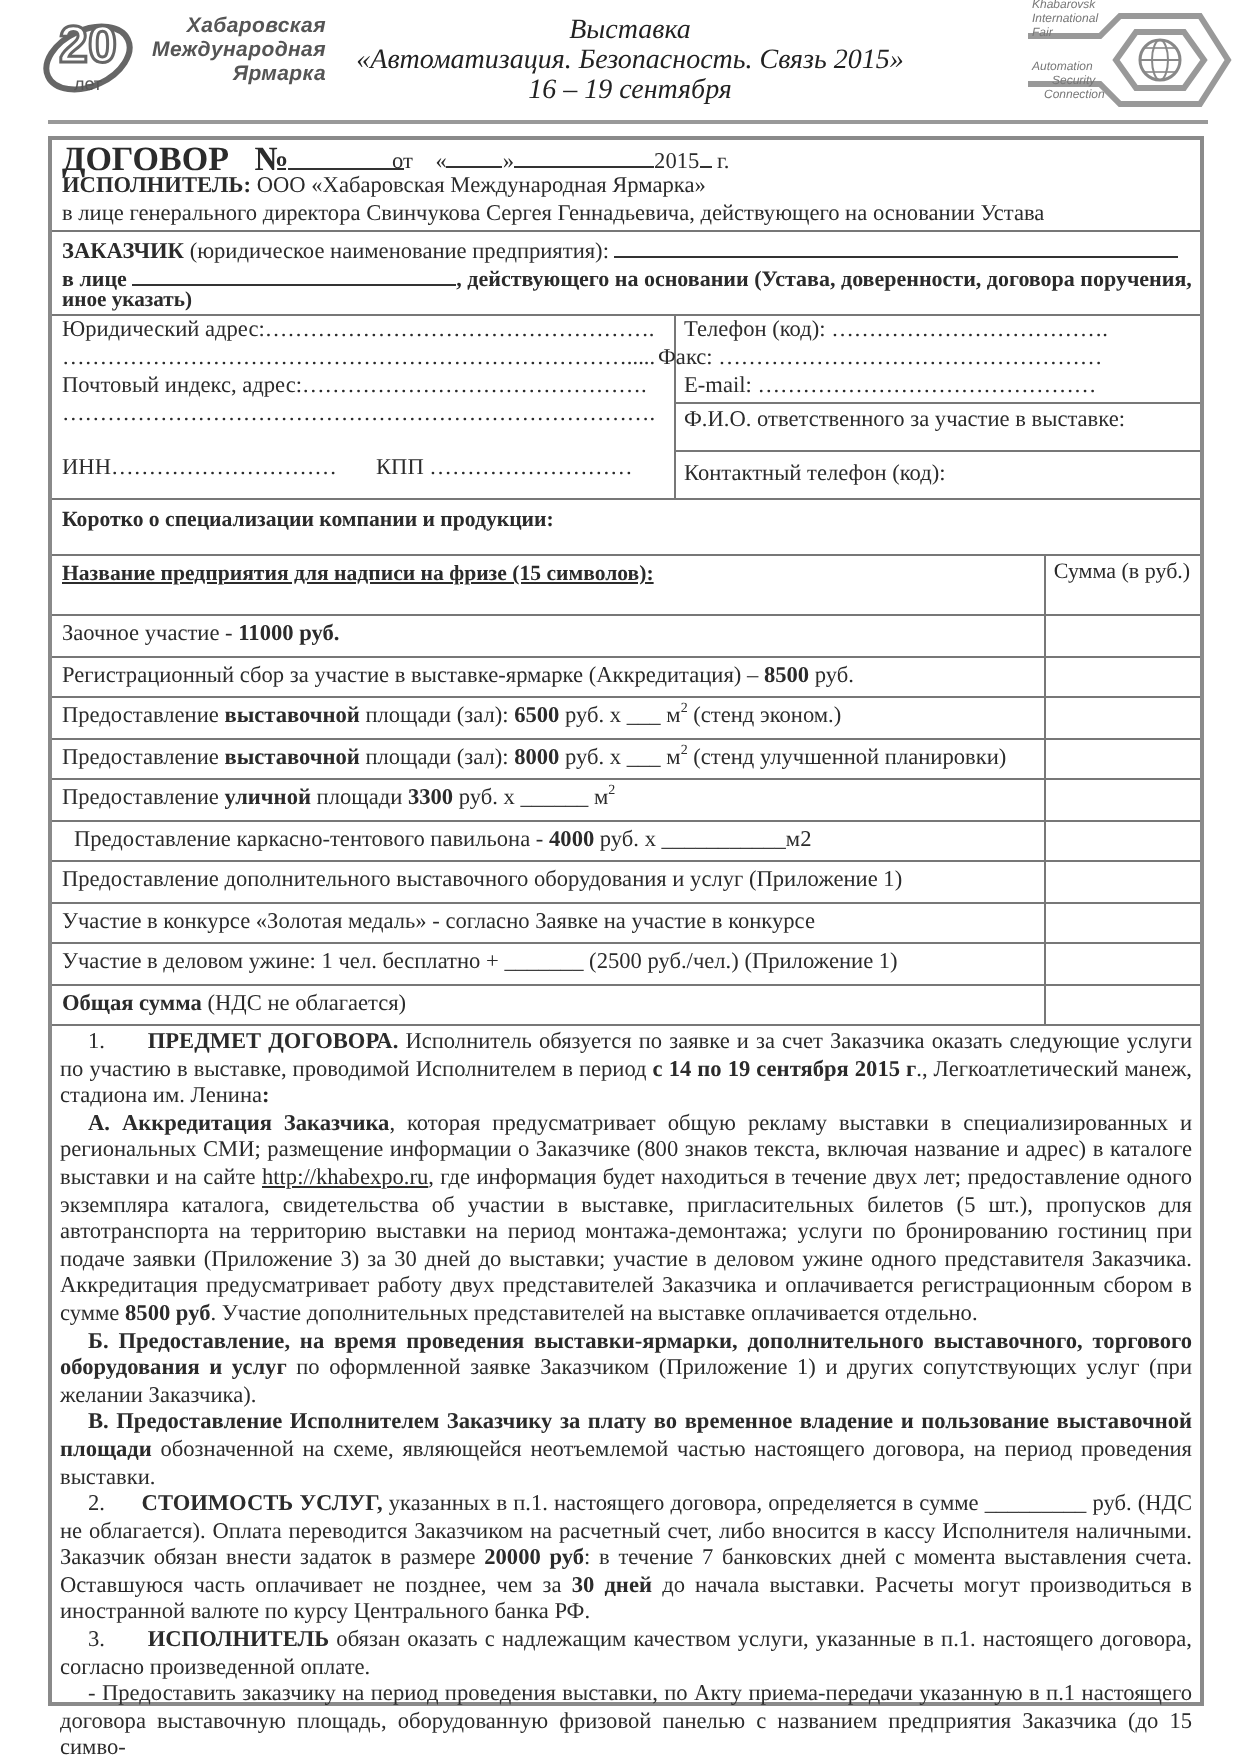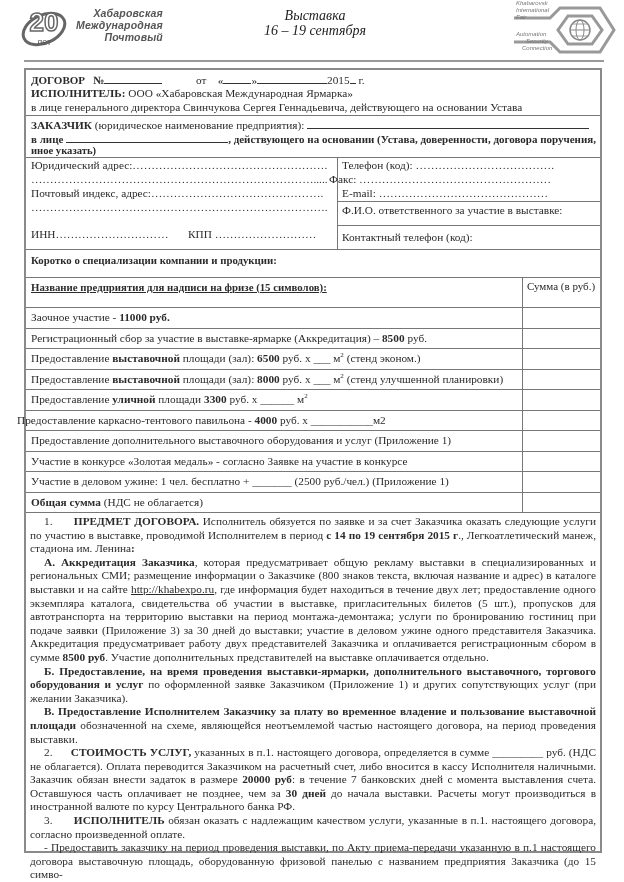--- a/index.html
+++ b/index.html
@@ -37,26 +37,27 @@
 <div class="header">
   <div class="logo-left">
     <svg class="logo-20" viewBox="0 0 48 48">
       <ellipse cx="24" cy="28" rx="22" ry="14" fill="none" stroke="#666" stroke-width="3" transform="rotate(-25 24 28)"></ellipse>
       <text x="24" y="30" text-anchor="middle" font-family="Liberation Sans, sans-serif" font-weight="bold" font-size="26" fill="#fff" stroke="#666" stroke-width="1.5">20</text>
       <text x="24" y="44" text-anchor="middle" font-family="Liberation Sans, sans-serif" font-size="9" fill="#555">лет</text>
     </svg>
     <div class="logo-text">
       <div>Хабаровская</div>
       <div>Международная</div>
-      <div>Почтовый</div>
+      <div>Ярмарка</div>
     </div>
   </div>
 
   <div class="title-block">
     <div>Выставка</div>
+    <div>«Автоматизация. Безопасность. Связь 2015»</div>
     <div>16 – 19 сентября</div>
   </div>
 
   <div class="logo-right">
     <svg style="position:absolute;left:0;top:0" width="108" height="60">
       <polyline points="4,18 40,18 50,8 90,8 104,30 90,52 50,52 40,42 4,42" fill="none" stroke="#999" stroke-width="3"></polyline>
       <polygon points="58,16 82,16 92,30 82,44 58,44 48,30" fill="none" stroke="#999" stroke-width="3"></polygon>
       <circle cx="70" cy="30" r="10" fill="none" stroke="#888" stroke-width="1.5"></circle>
       <ellipse cx="70" cy="30" rx="4" ry="10" fill="none" stroke="#888" stroke-width="1"></ellipse>
       <line x1="60" y1="30" x2="80" y2="30" stroke="#888" stroke-width="1"></line>
@@ -72,21 +73,21 @@
       <div>Automation</div>
       <div style="padding-left:10px">Security</div>
       <div style="padding-left:6px">Connection</div>
     </div>
   </div>
   <div class="rule"></div>
 </div>
 
 <div class="frame"></div>
 
-<div class="txt b" style="left:31px;top:73px;font-size:11px;">
+<div class="txt b" style="left:31px;top:73px;font-size:17px;">
   <span>ДОГОВОР</span>&nbsp;&nbsp;&nbsp;<span>№</span><span class="blank" style="width:58px"></span>
 </div>
 <div class="txt" style="left:196px;top:73px;">
   <span>от</span>&nbsp;&nbsp;&nbsp;&nbsp;<span>«</span><span class="blank" style="width:28px"></span><span>»</span><span class="blank" style="width:70px"></span><span>2015</span><span class="blank" style="width:6px"></span> <span>г.</span>
 </div>
 
 <div class="txt" style="left:31px;top:87px;">
   <span class="b">ИСПОЛНИТЕЛЬ:</span> <span>ООО «Хабаровская Международная Ярмарка»</span>
 </div>
 <div class="txt" style="left:31px;top:101px;">в лице генерального директора Свинчукова Сергея Геннадьевича, действующего на основании Устава</div>
@@ -134,21 +135,21 @@
     <div class="hline" style="left: 26px; top: 327.5px; width: 574px;"></div>
     <div class="txt" style="left: 31px; top: 352px;"><span>Предоставление </span><b>выставочной</b><span> площади (зал): </span><b>6500</b><span> руб. х ___ м</span><sup>2</sup><span> (стенд эконом.)</span></div>
     <div style="position: absolute; left: 523px; top: 348px; width: 77px; height: 20px;"></div>
     <div class="hline" style="left: 26px; top: 348px; width: 574px;"></div>
     <div class="txt" style="left: 31px; top: 372.5px;"><span>Предоставление </span><b>выставочной</b><span> площади (зал): </span><b>8000</b><span> руб. х ___ м</span><sup>2</sup><span> (стенд улучшенной планировки)</span></div>
     <div style="position: absolute; left: 523px; top: 368.5px; width: 77px; height: 20px;"></div>
     <div class="hline" style="left: 26px; top: 368.5px; width: 574px;"></div>
     <div class="txt" style="left: 31px; top: 393px;"><span>Предоставление </span><b>уличной</b><span> площади </span><b>3300</b><span> руб. х ______ м</span><sup>2</sup></div>
     <div style="position: absolute; left: 523px; top: 389px; width: 77px; height: 20px;"></div>
     <div class="hline" style="left: 26px; top: 389px; width: 574px;"></div>
-    <div class="txt" style="left: 17px; top: 413.5px;"><span>Предоставление каркасно-тентового павильона  -  </span><b>4000</b><span> руб. х ___________м2</span></div>
+    <div class="txt" style="left: 37px; top: 413.5px;"><span>Предоставление каркасно-тентового павильона  -  </span><b>4000</b><span> руб. х ___________м2</span></div>
     <div style="position: absolute; left: 523px; top: 409.5px; width: 77px; height: 20px;"></div>
     <div class="hline" style="left: 26px; top: 409.5px; width: 574px;"></div>
     <div class="txt" style="left: 31px; top: 434px;"><span>Предоставление дополнительного выставочного оборудования и услуг </span><span>(Приложение 1)</span></div>
     <div style="position: absolute; left: 523px; top: 430px; width: 77px; height: 20px;"></div>
     <div class="hline" style="left: 26px; top: 430px; width: 574px;"></div>
     <div class="txt" style="left: 31px; top: 454.5px;"><span>Участие в конкурсе «Золотая медаль» - согласно Заявке на участие в конкурсе</span></div>
     <div style="position: absolute; left: 523px; top: 450.5px; width: 77px; height: 20px;"></div>
     <div class="hline" style="left: 26px; top: 450.5px; width: 574px;"></div>
     <div class="txt" style="left: 31px; top: 475px;"><span>Участие в деловом ужине: 1 чел. бесплатно + _______  (2500 руб./чел.) </span><span>(Приложение 1)</span></div>
     <div style="position: absolute; left: 523px; top: 471px; width: 77px; height: 20px;"></div>

